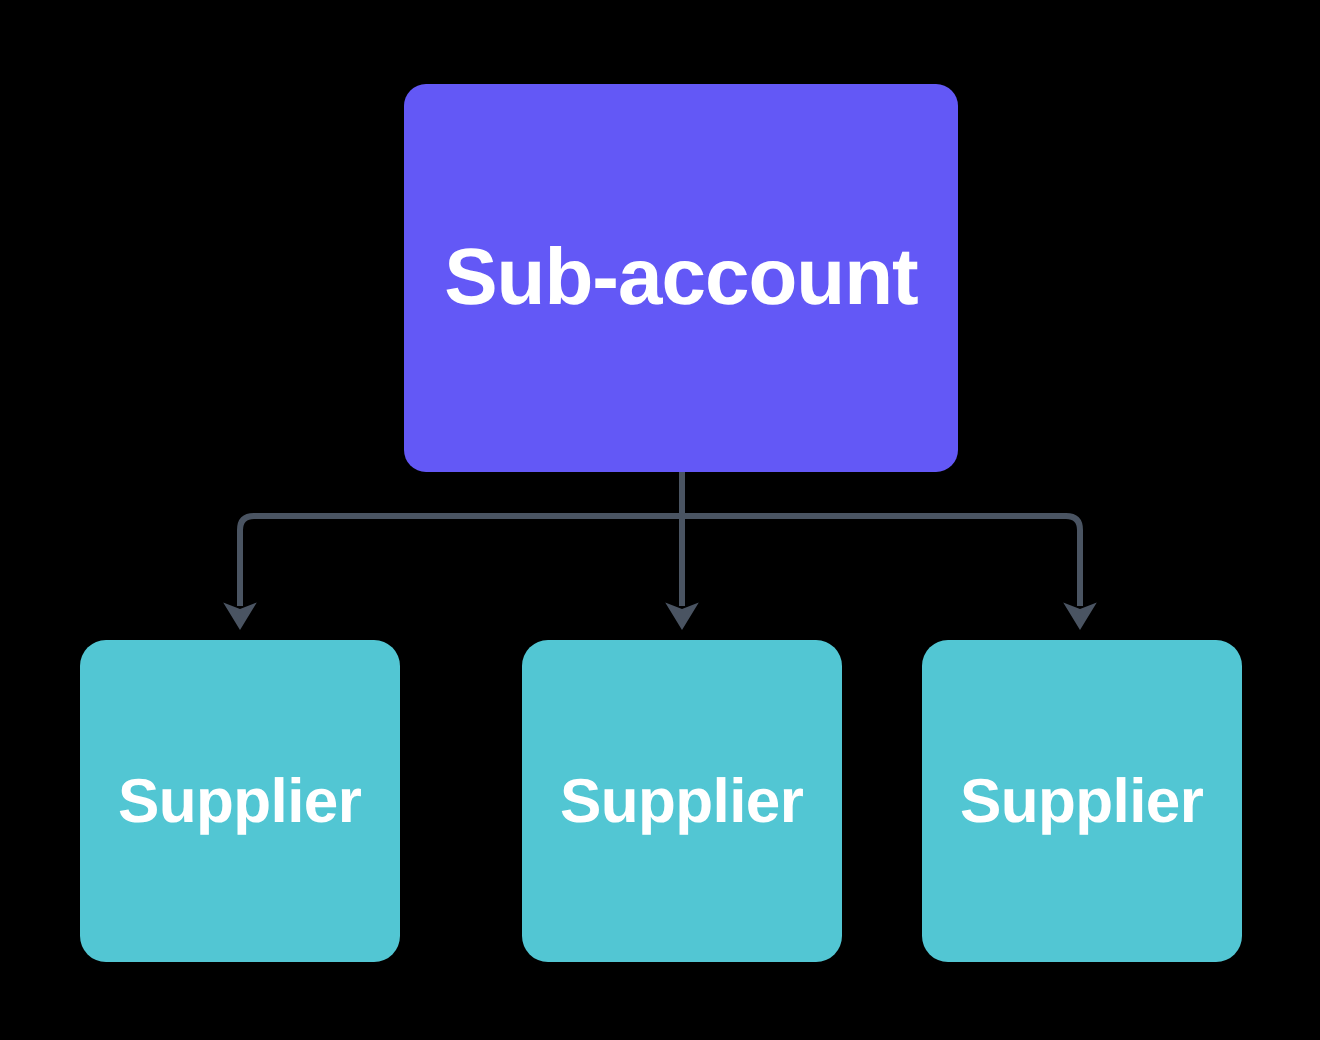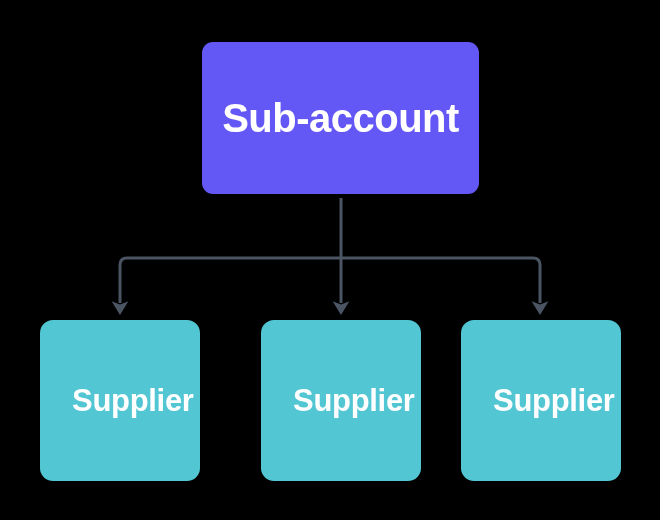--- a/index.html
+++ b/index.html
@@ -29,41 +29,41 @@
   .node {
     position: absolute;
     display: flex;
     align-items: center;
     box-sizing: border-box;
   }
   .node-root {
     left: 202px;
     top: 42px;
     width: 277px;
-    height: 152px;
+    height: 194px;
     background: #6358F6;
     border-radius: 11px;
     justify-content: center;
   }
   .node-root .node-label {
     color: #FFFFFF;
     font-size: 40px;
     font-weight: bold;
     letter-spacing: -0.5px;
     line-height: 1;
     white-space: nowrap;
   }
   .node-leaf {
     top: 320px;
     width: 160px;
     height: 161px;
     background: #52C6D3;
     border-radius: 13px;
     justify-content: flex-start;
-    padding-left: 32px;
+    padding-left: 19px;
   }
   .node-leaf .node-label {
     color: #FFFFFF;
     font-size: 31px;
     font-weight: bold;
     letter-spacing: -0.3px;
     line-height: 1;
     white-space: nowrap;
   }
   .leaf-1 { left: 40px; }

